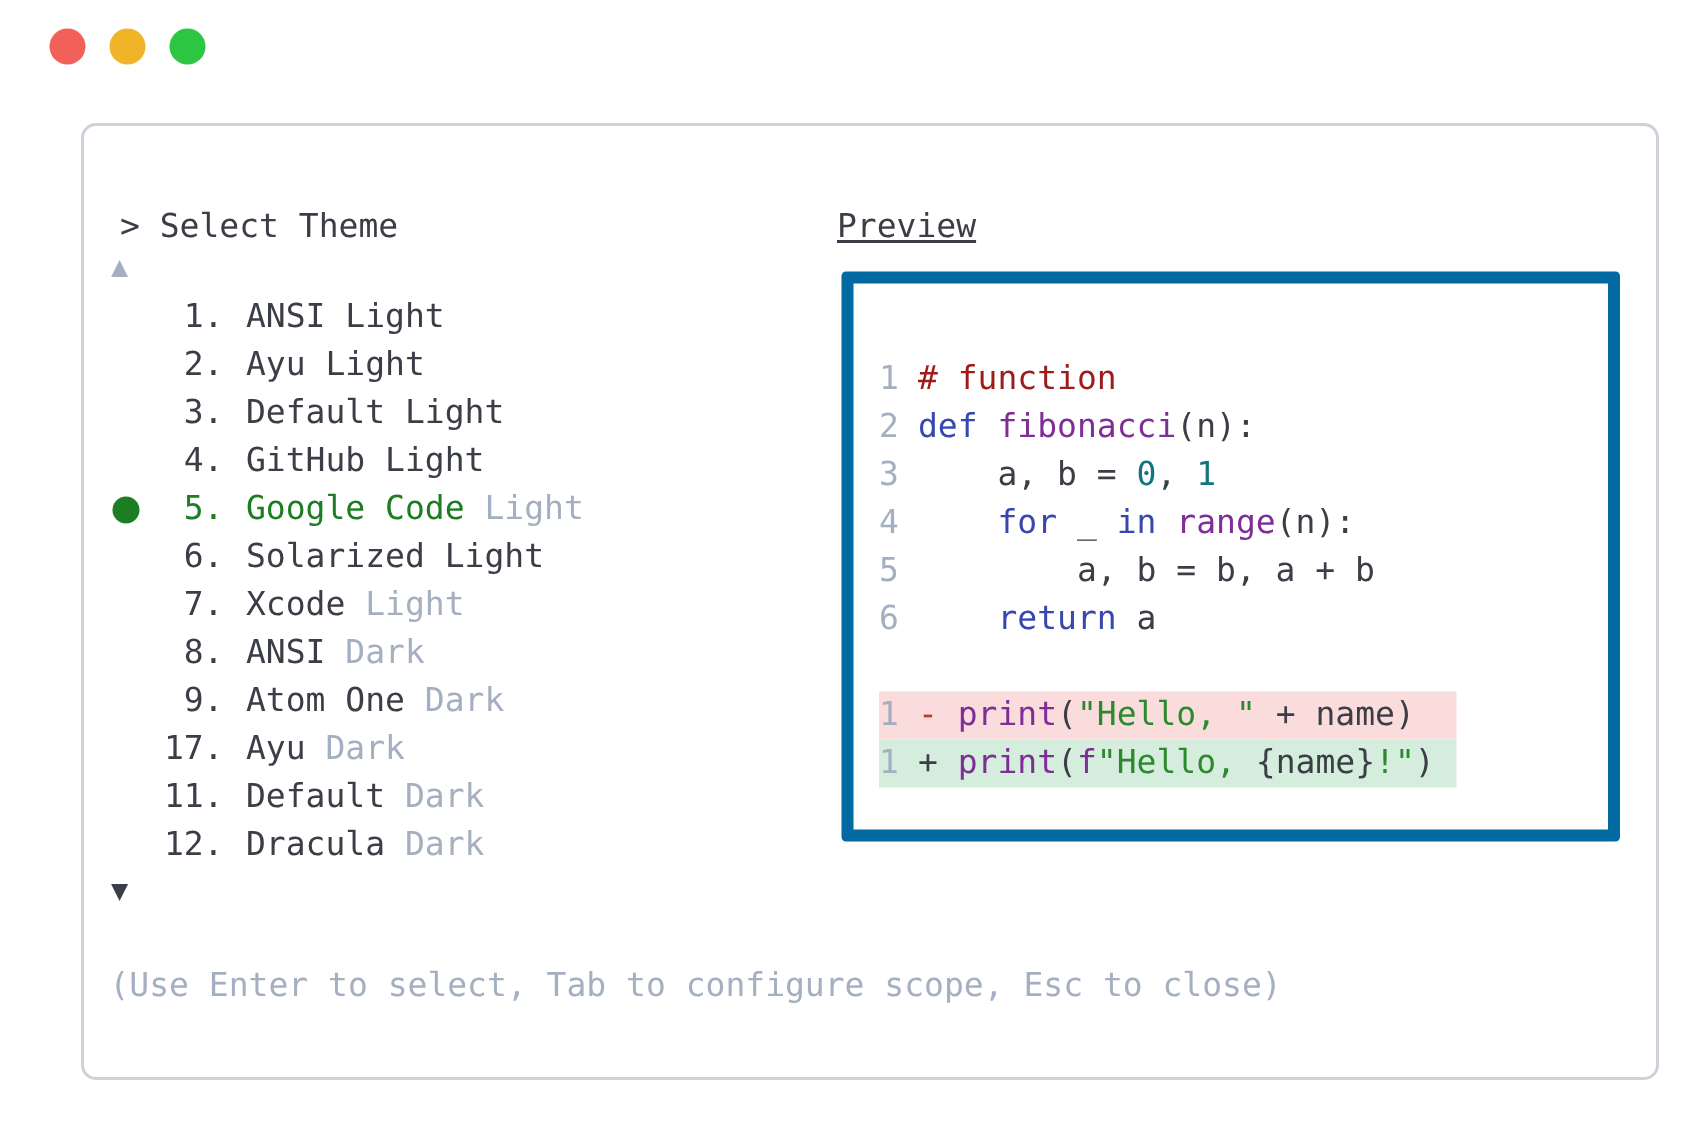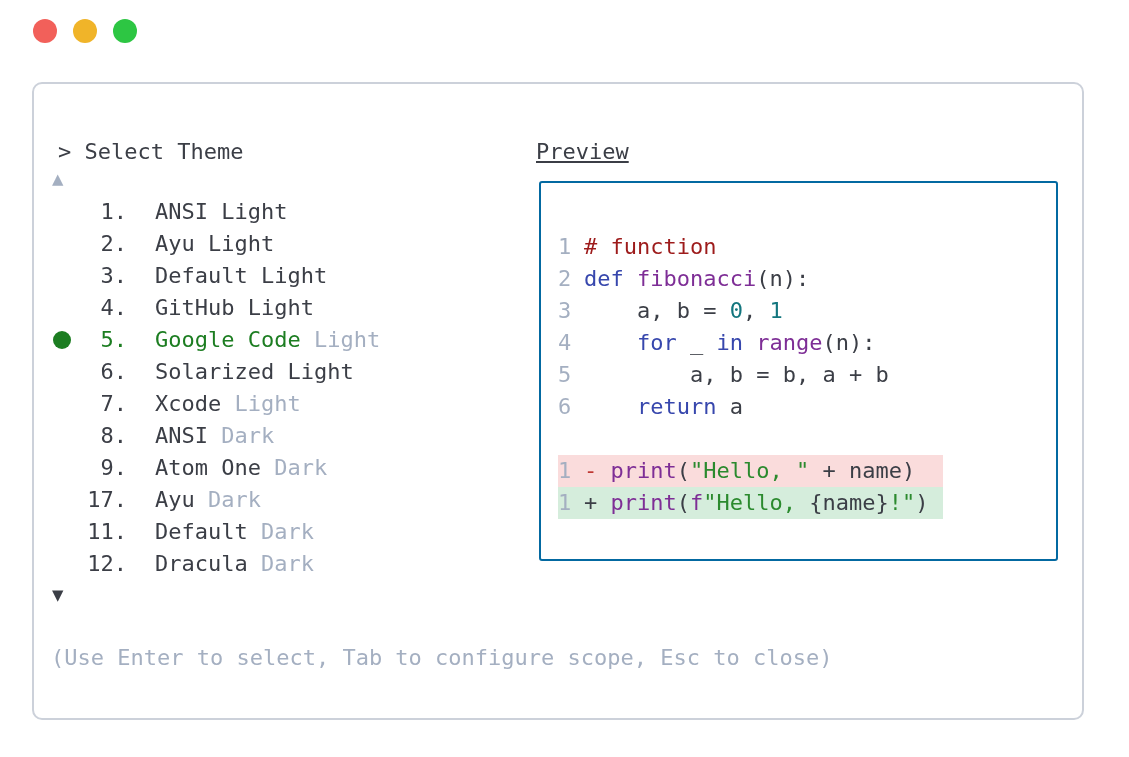--- a/index.html
+++ b/index.html
@@ -8,41 +8,41 @@
     width:1129px; height:757px; background:#ffffff; overflow:hidden;
     font-family:"DejaVu Sans Mono", monospace;
     font-size:22px; line-height:32px; color:#3b3e46; position:relative;
   }
   .traffic-light { position:absolute; top:19px; width:24px; height:24px; border-radius:50%; }
   .tl-close { left:33px;  background:#f2605a; }
   .tl-min   { left:73px;  background:#f0b429; }
   .tl-zoom  { left:113px; background:#2dc643; }
 
   .panel {
-    position:absolute; left:32px; top:82px; width:1052px; height:638px;
+    position:absolute; left:54px; top:82px; width:1052px; height:638px;
     border:2px solid #ccd1da; border-radius:10px; background:#fff;
   }
   .prompt { position:absolute; left:24px; top:52px; white-space:pre; }
   .scroll-up   { position:absolute; left:18px; top:80px;  color:#a4afc1; font-size:19px; line-height:28px; }
   .scroll-down { position:absolute; left:18px; top:496px; color:#3b3e46; font-size:19px; line-height:28px; }
 
   .theme-list { position:absolute; left:0; top:112px; width:500px; }
   .theme-row { position:relative; height:32px; line-height:32px; white-space:nowrap; cursor:default; }
   .bullet { position:absolute; left:19px; top:7px; width:18px; height:18px; border-radius:50%; background:#1c7d21; }
   .num { display:inline-block; margin-left:53px; width:40px; text-align:right; }
-  .label { margin-left:28px; }
+  .label { margin-left:15px; }
   .muted { color:#a4afc1; }
   .theme-row.selected .num, .theme-row.selected .name { color:#1c7d21; }
 
   .help { position:absolute; left:17px; top:558px; color:#a4afc1; white-space:pre; }
 
   .preview-label { position:absolute; left:502px; top:52px;text-decoration:underline; }
   .preview-box {
     position:absolute; left:505px; top:97px; width:519px; height:380px;
-    border:2px solid #0369a1; border-radius:3px; background:#fff;
+    border:8px solid #0369a1; border-radius:3px; background:#fff;
     padding:48px 0 0 17px; overflow:hidden;
   }
   .code-line { height:32px; line-height:32px; white-space:pre; }
   .ln { display:inline-block; width:13px; margin-right:13px; text-align:right; color:#a4afc1; }
   .diff-group { margin-top:32px; width:fit-content; }
   .diff-line { height:32px; line-height:32px; white-space:pre; padding-right:15px; }
   .diff-removed { background:#fadcdc; }
   .diff-added   { background:#d5eddc; }
 
   .c-default  { color:#3b3e46; }

